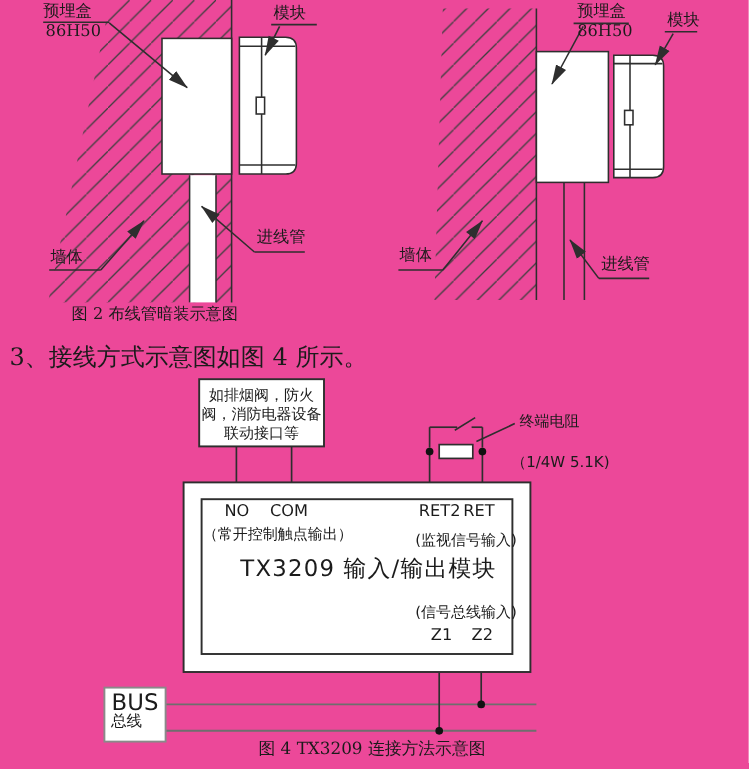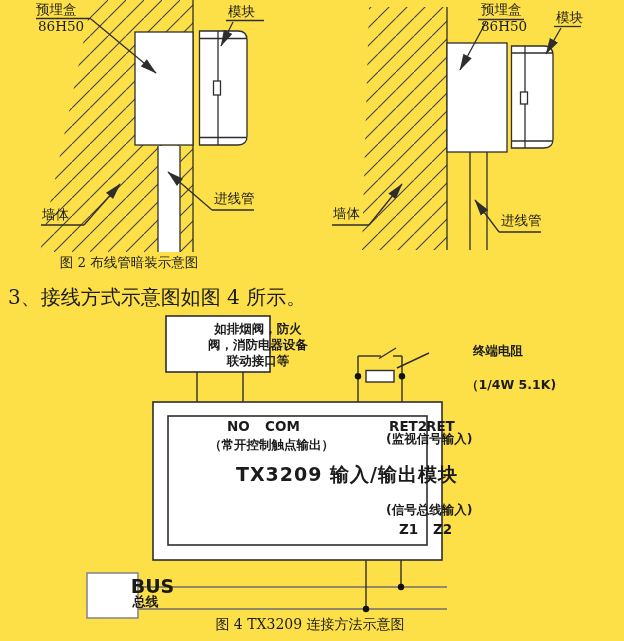--- a/index.html
+++ b/index.html
@@ -1,21 +1,21 @@
 <!DOCTYPE html>
 <html><head>
 <meta charset="utf-8">
 <style>
   html,body{margin:0;padding:0;background:#fff;}
-  .page{position:relative;width:624px;height:641px;background:#fde047;overflow:hidden;
+  .page{position:relative;width:624px;height:641px;background:#ec4899;overflow:hidden;
         font-family:"DejaVu Sans",sans-serif;}
   svg.overlay{position:absolute;left:0;top:0;}
   .t{position:absolute;white-space:nowrap;color:#1b1b1b;line-height:1.15;}
   .serif{font-family:"DejaVu Serif",serif;font-size:13.5px;}
-  .sans{font-family:"DejaVu Sans",sans-serif;font-weight:700;font-size:13.5px;padding-left:40px;}
+  .sans{font-family:"DejaVu Sans",sans-serif;font-weight:400;font-size:13.5px;}
   .small{font-size:12.5px;}
   .body-line{font-family:"DejaVu Serif",serif;font-size:20px;}
   .caption{text-align:center;}
   .center{text-align:center;}
   .module-title{font-size:19px;letter-spacing:1px;}
   .interlock-text{line-height:16px;white-space:normal;}
 </style>
 </head>
 <body>
 
@@ -122,21 +122,21 @@
     <span>联动接口等</span>
   </div>
   <div class="t sans small" style="left:433px;top:344px;">终端电阻</div>
   <div class="t sans small" style="left:426px;top:362px;margin-top:16px;">（1/4W 5.1K)</div>
 
   <div class="t sans" style="left:187px;top:419px;">NO</div>
   <div class="t sans" style="left:225px;top:419px;">COM</div>
   <div class="t sans" style="left:349px;top:419px;">RET2</div>
   <div class="t sans" style="left:386px;top:419px;">RET</div>
   <div class="t sans small" style="left:169px;top:438px;">（常开控制触点输出）</div>
-  <div class="t sans small" style="left:346px;top:432px;">(监视信号输入)</div>
+  <div class="t sans small" style="left:346px;top:443px;">(监视信号输入)</div>
   <div class="t sans module-title center" style="left:168px;top:464px;width:278px;">TX3209 输入/输出模块</div>
   <div class="t sans small" style="left:346px;top:503px;">(信号总线输入)</div>
   <div class="t sans" style="left:359px;top:522px;">Z1</div>
   <div class="t sans" style="left:393px;top:522px;">Z2</div>
 
   <div class="t sans center" style="left:87px;top:576px;width:51px;font-size:19px;">BUS</div>
   <div class="t sans center" style="left:87px;top:595px;width:37px;font-size:13px;">总线</div>
 
   <div class="t serif caption" style="left:185px;top:616px;width:250px;font-size:14px;">图 4 TX3209 连接方法示意图</div>
 

